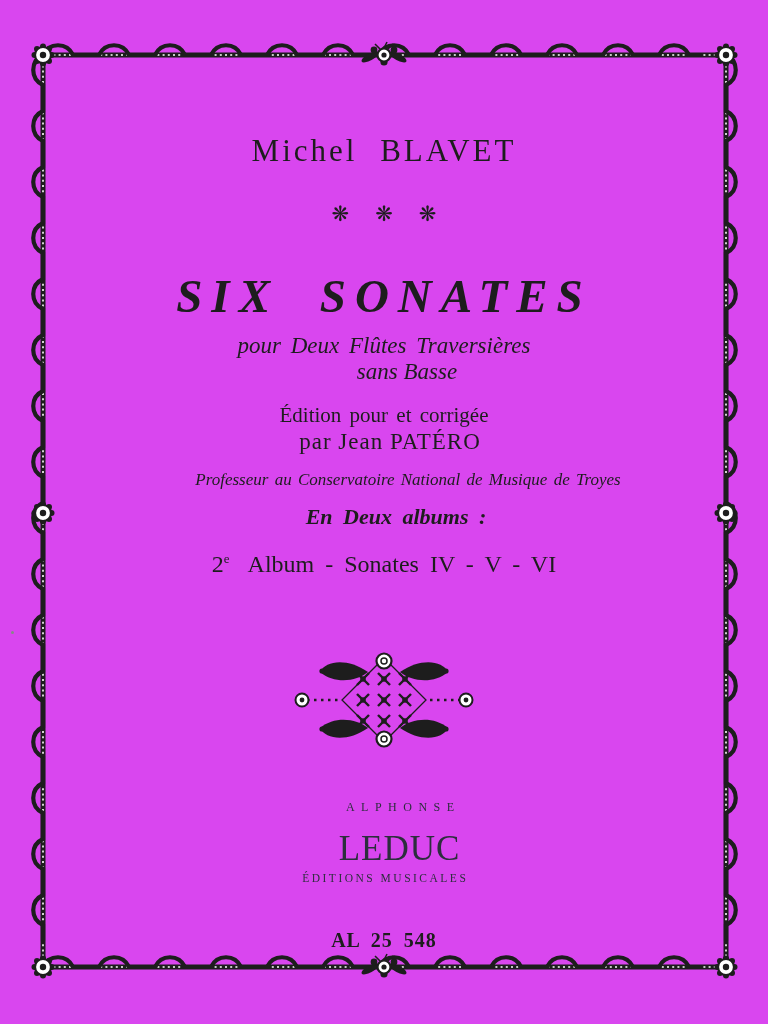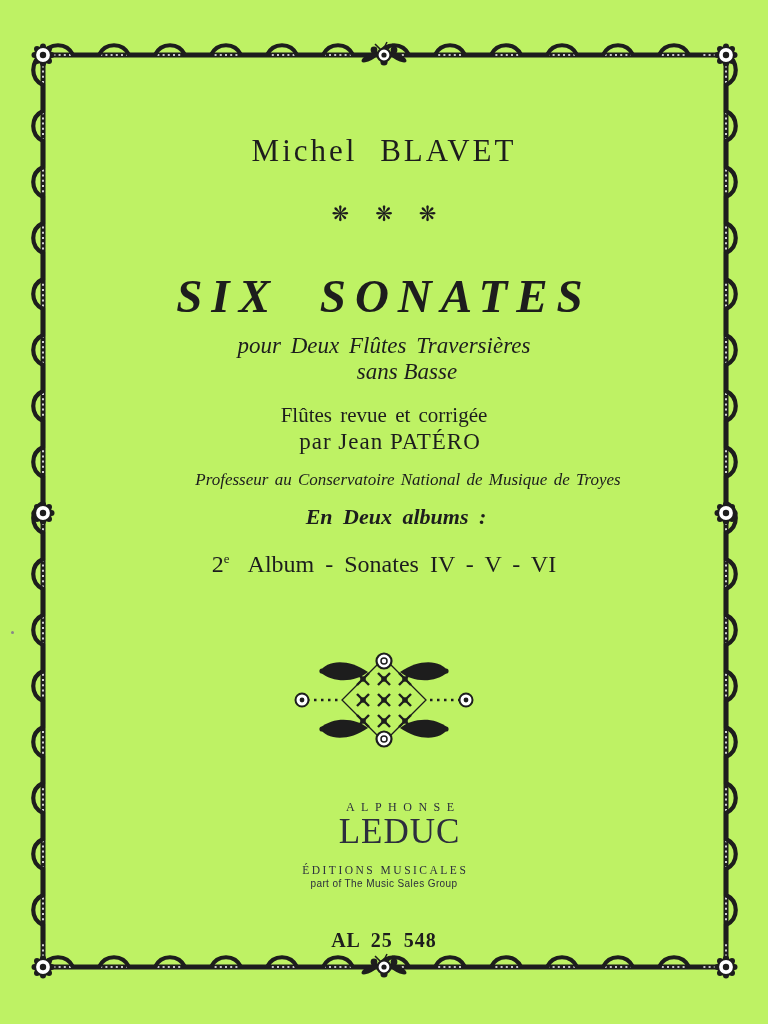--- a/index.html
+++ b/index.html
@@ -1,42 +1,42 @@
 <!DOCTYPE html>
 <html><head>
 <meta charset="utf-8">
 <style>
   html,body{margin:0;padding:0;background:#e8e8e8;}
   .page{
     position:relative;
     width:768px;height:1024px;
     margin:0 auto;
-    background:#bef264;
+    background:#d946ef;
     overflow:hidden;
     font-family:"Liberation Serif","DejaVu Serif",serif;
     color:#1d1d1d;
   }
   .abs{position:absolute;left:0;right:0;text-align:center;line-height:1.1;}
   .composer{top:134px;font-size:31px;letter-spacing:3px;word-spacing:12px;}
   .fleurons{top:203px;font-size:21px;font-family:"DejaVu Sans",sans-serif;}
   .fleurons span{margin:0 13px;}
   .main-title{top:271px;font-size:47px;font-style:italic;font-weight:700;letter-spacing:9px;word-spacing:20px;}
   .subtitle1{top:333px;font-size:23px;font-style:italic;word-spacing:4px;}
   .subtitle2{top:359px;font-size:23px;font-style:italic;padding-left:46px;}
   .edition1{top:404px;font-size:21px;word-spacing:3px;}
   .edition2{top:429px;font-size:23px;letter-spacing:1px;padding-left:12px;}
   .editor-title{top:471px;font-size:17px;font-style:italic;word-spacing:2px;padding-left:48px;}
   .albums-heading{top:505px;font-size:22px;font-style:italic;font-weight:600;word-spacing:5px;margin-left:24px;}
   .album-line{top:551px;font-size:24px;word-spacing:5px;}
   .album-line sup{font-size:13px;}
   .album-line .ml{margin-left:18px;}
   .logo{top:801px;line-height:1;}
   .logo-alphonse{font-size:12px;letter-spacing:6.5px;text-indent:6.5px;margin:0;padding-left:32px;}
-  .logo-leduc{font-size:35px;letter-spacing:1px;margin:1px 0 3px 0;padding-left:31px;}
-  .logo-editions{font-size:11.5px;letter-spacing:2.5px;text-indent:2.5px;margin:16px 0 2px 0;}
+  .logo-leduc{font-size:35px;letter-spacing:1px;margin:18px 0 3px 0;padding-left:31px;}
+  .logo-editions{font-size:11.5px;letter-spacing:2.5px;text-indent:2.5px;margin:7px 0 2px 0;}
   .logo-part{font-size:10px;font-family:"Liberation Sans","DejaVu Sans",sans-serif;letter-spacing:0.4px;margin:0;}
   .catalog{top:929px;font-size:20px;font-weight:700;letter-spacing:1px;word-spacing:5px;}
   .speck{position:absolute;left:11px;top:631px;width:3px;height:3px;border-radius:50%;background:#888;}
   svg.border-svg{position:absolute;left:0;top:0;}
 </style>
 </head>
 <body>
 
 <div class="page">
 
@@ -184,32 +184,31 @@
 
   <div class="abs fleurons">
     <span>❋</span><span>❋</span><span>❋</span>
   </div>
 
   <div class="abs main-title">SIX SONATES</div>
 
   <div class="abs subtitle1">pour Deux Flûtes Traversières</div>
   <div class="abs subtitle2">sans Basse</div>
 
-  <div class="abs edition1">Flûtes revue et corrigée</div>
+  <div class="abs edition1">Édition pour et corrigée</div>
   <div class="abs edition2">par Jean PATÉRO</div>
   <div class="abs editor-title">Professeur au Conservatoire National de Musique de Troyes</div>
 
   <div class="abs albums-heading">En Deux albums :</div>
 
   <div class="abs album-line">
     <span>2</span><sup>e</sup><span class="ml">Album - Sonates IV - V - VI</span>
   </div>
 
   <div class="abs logo" style="color:#2c2e3d;">
     <p class="logo-alphonse">ALPHONSE</p>
     <p class="logo-leduc">LEDUC</p>
     <p class="logo-editions">ÉDITIONS MUSICALES</p>
-    <p class="logo-part">part of The Music Sales Group</p>
   </div>
 
   <div class="abs catalog">AL 25 548</div>
 
 </div>
 
 </body></html>

